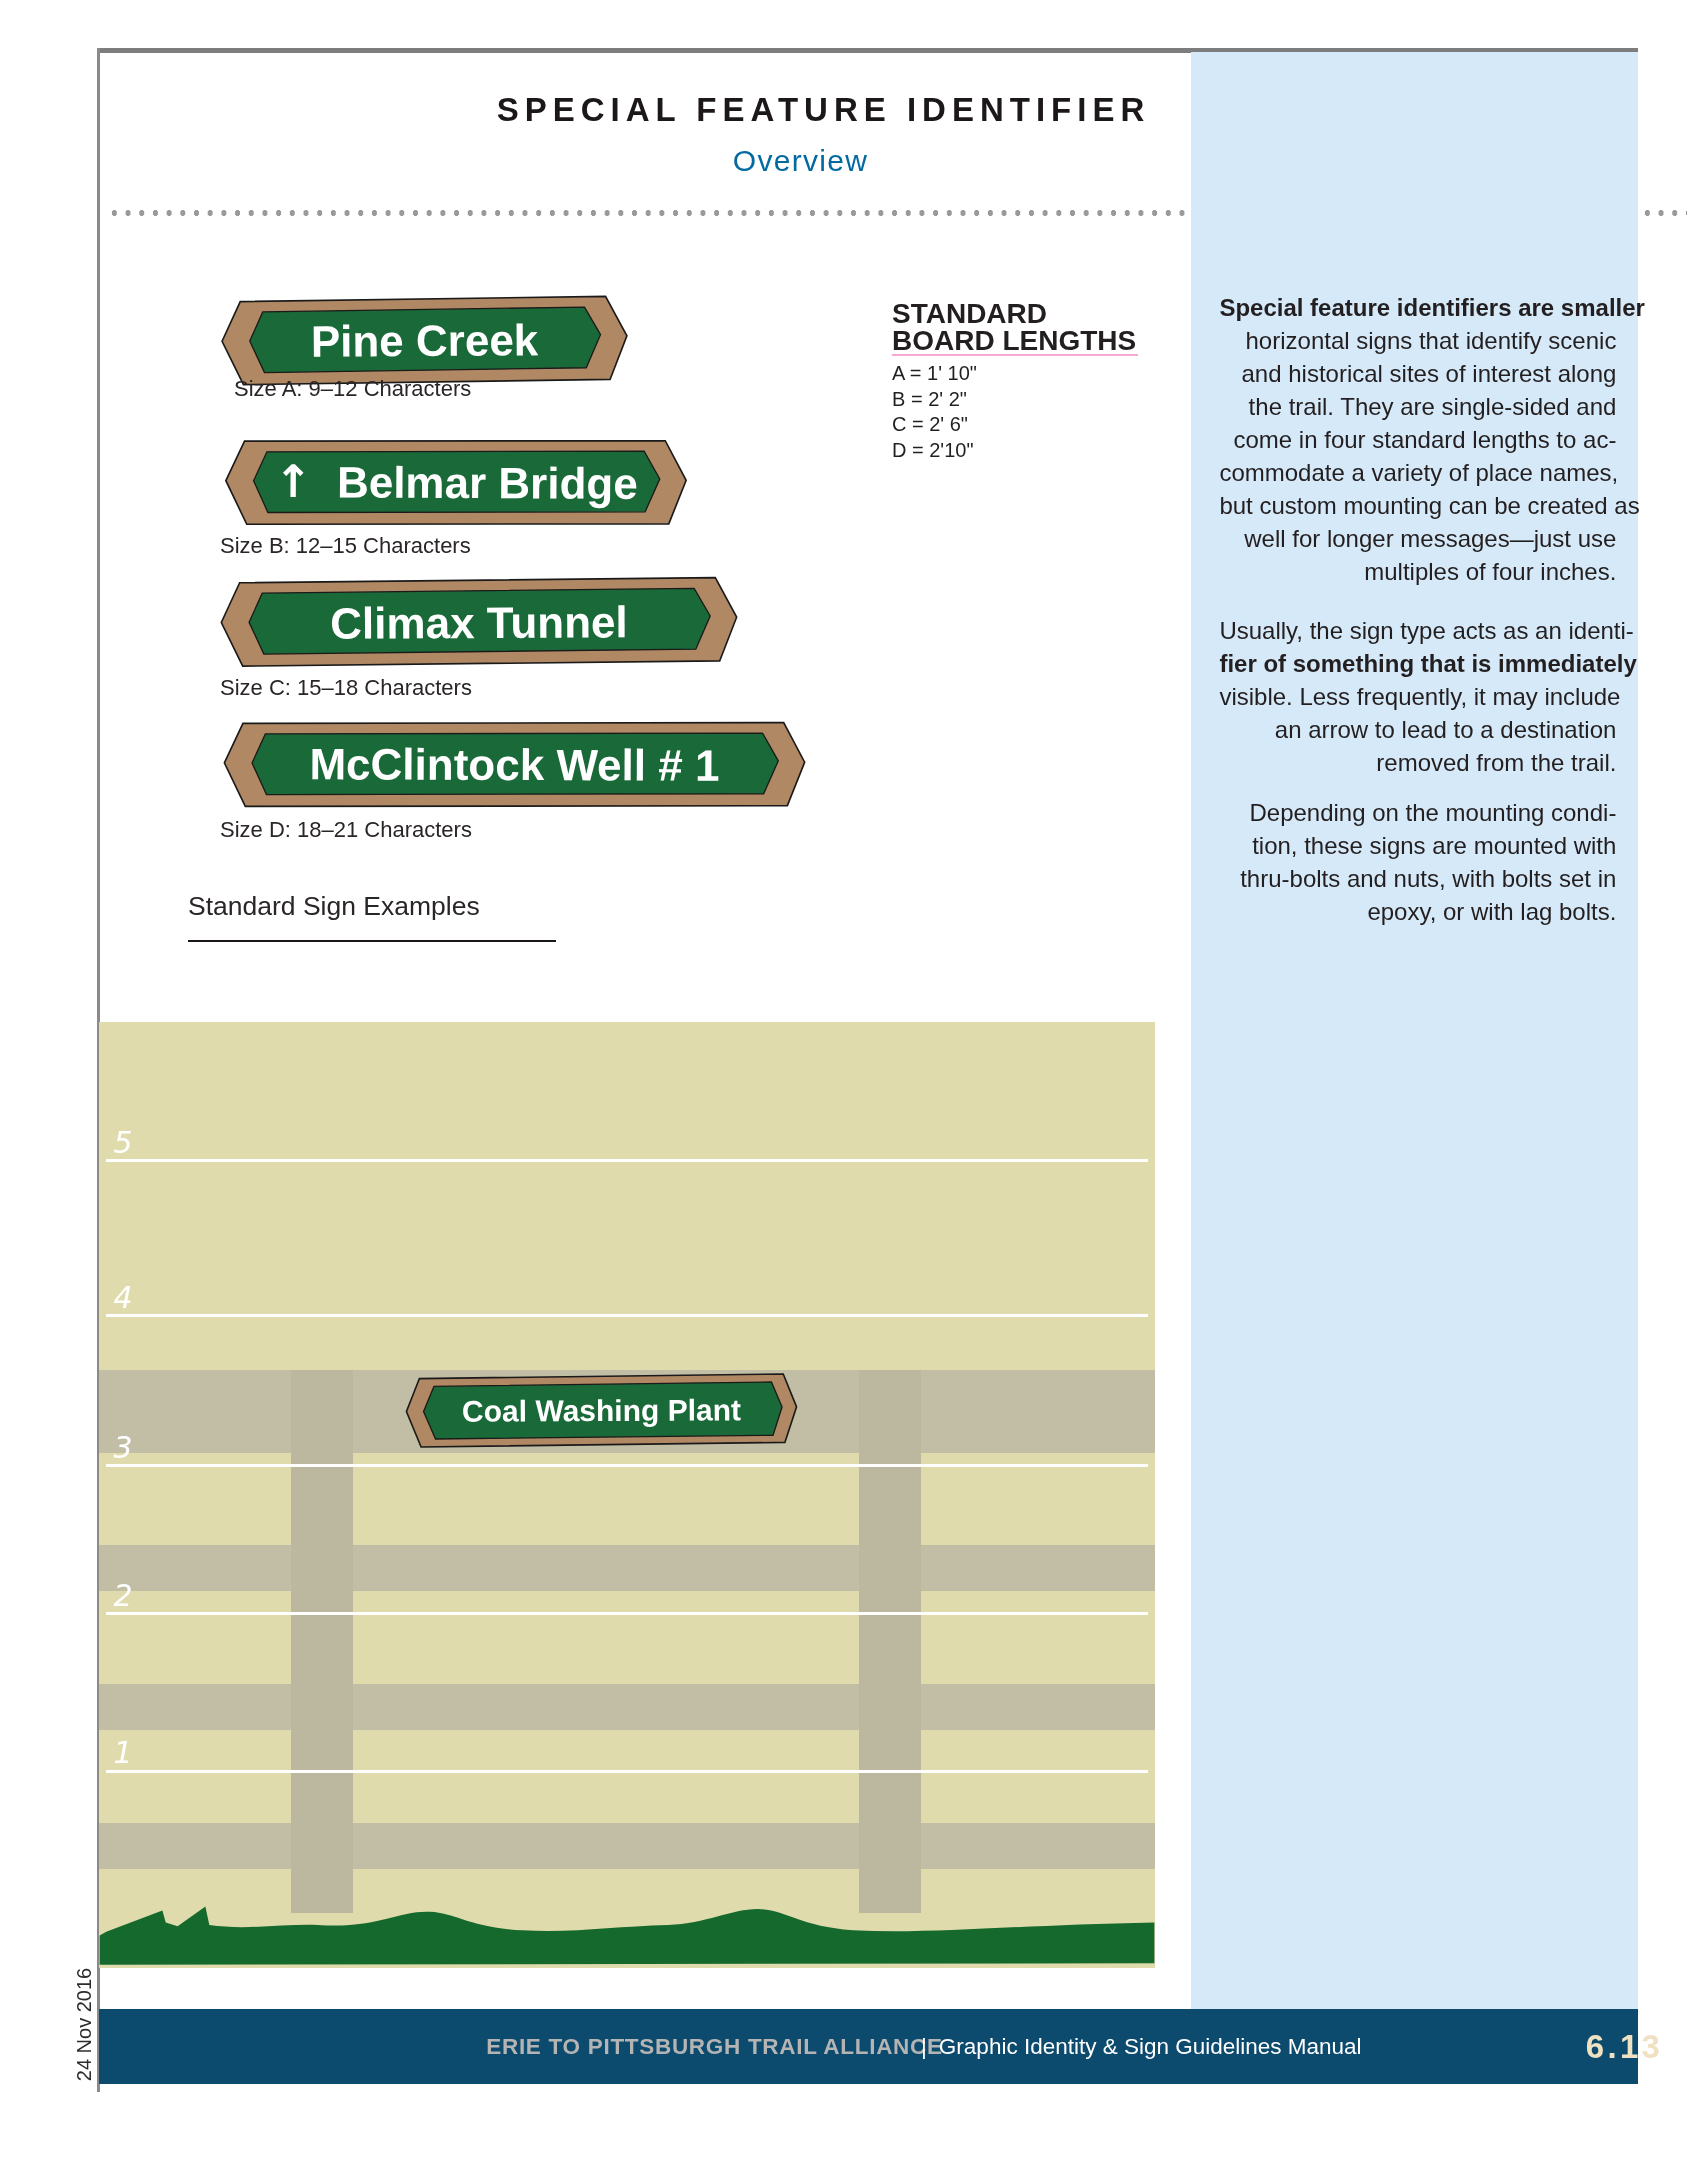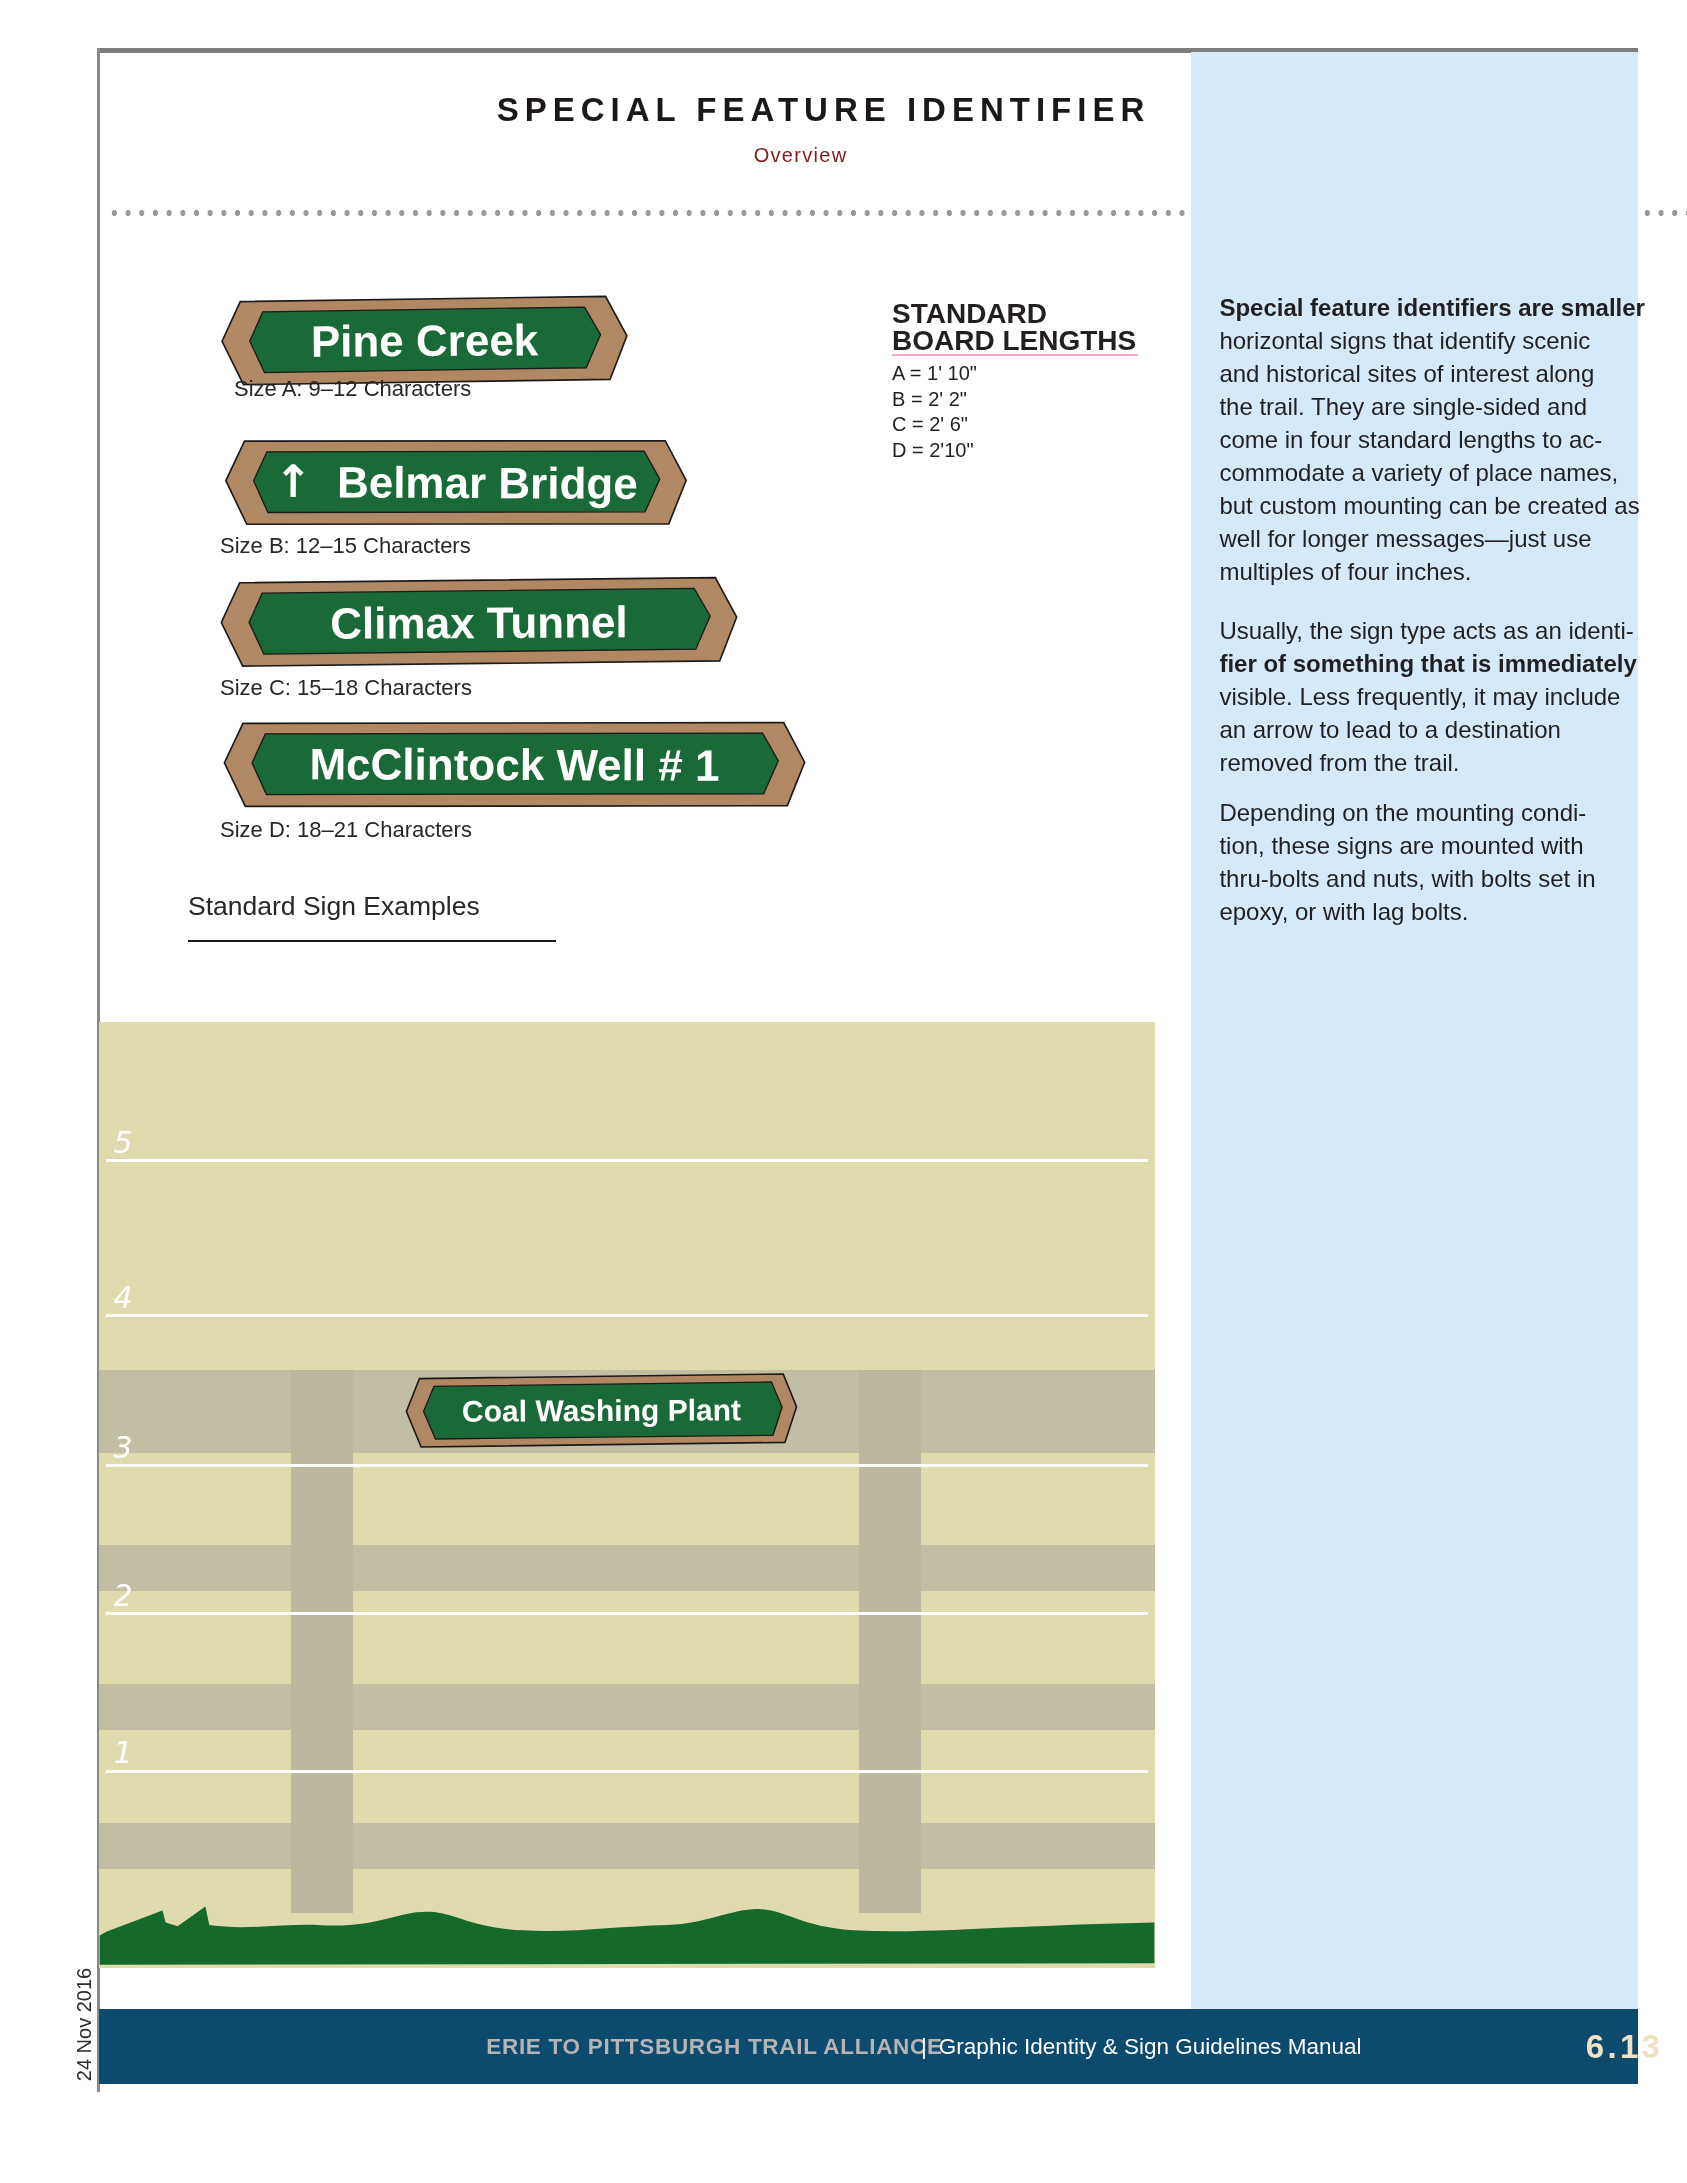--- a/index.html
+++ b/index.html
@@ -10,29 +10,29 @@
   .abs{position:absolute;}
 
   
   .top-border{left:99px;top:48px;width:1539px;height:4.6px;background:#7d7d7d;}
   .left-border{left:97px;top:48px;width:3.3px;height:2044px;background:#8a8a8a;}
 
   
   .title{left:99px;top:91px;width:1449px;text-align:center;
          font-size:33px;font-weight:bold;letter-spacing:6px;color:#1c1819;}
   .subtitle{left:99px;top:144px;width:1403px;text-align:center;
-         font-size:20px;color:#7f1d1d;letter-spacing:1.3px;}
+         font-size:30px;color:#0369a1;letter-spacing:1.3px;}
   .dotted{left:108px;top:209px;width:1579px;height:8px;
           background-image:radial-gradient(ellipse 2.6px 3.3px at 6.6px 4px,#9a9a9a 98%,rgba(0,0,0,0));
           background-size:13.7px 8px;background-repeat:repeat-x;}
 
   
   .sidebar{left:1191px;top:52px;width:447px;height:1957px;background:#d6e9f8;}
   .side-text{position:absolute;left:28.4px;width:397px;font-size:24px;line-height:33px;color:#231f20;}
-  .side-text div{height:33px;white-space:nowrap;}
+  .side-text div{height:33px;white-space:nowrap;text-align:right;}
   .bold{font-weight:bold;}
 
   
   .sign{position:absolute;}
   .sign svg{position:absolute;left:0;top:0;overflow:visible;}
   .board{fill:#b08863;stroke:#1a1a1a;stroke-width:2.5;}
   .panel{fill:#1a6938;stroke:#1a1a1a;stroke-width:2;}
   .sign-label{position:absolute;left:0;top:0;right:0;bottom:0;display:flex;
               align-items:center;justify-content:center;color:#ffffff;
               font-weight:bold;font-size:44px;white-space:nowrap;}

